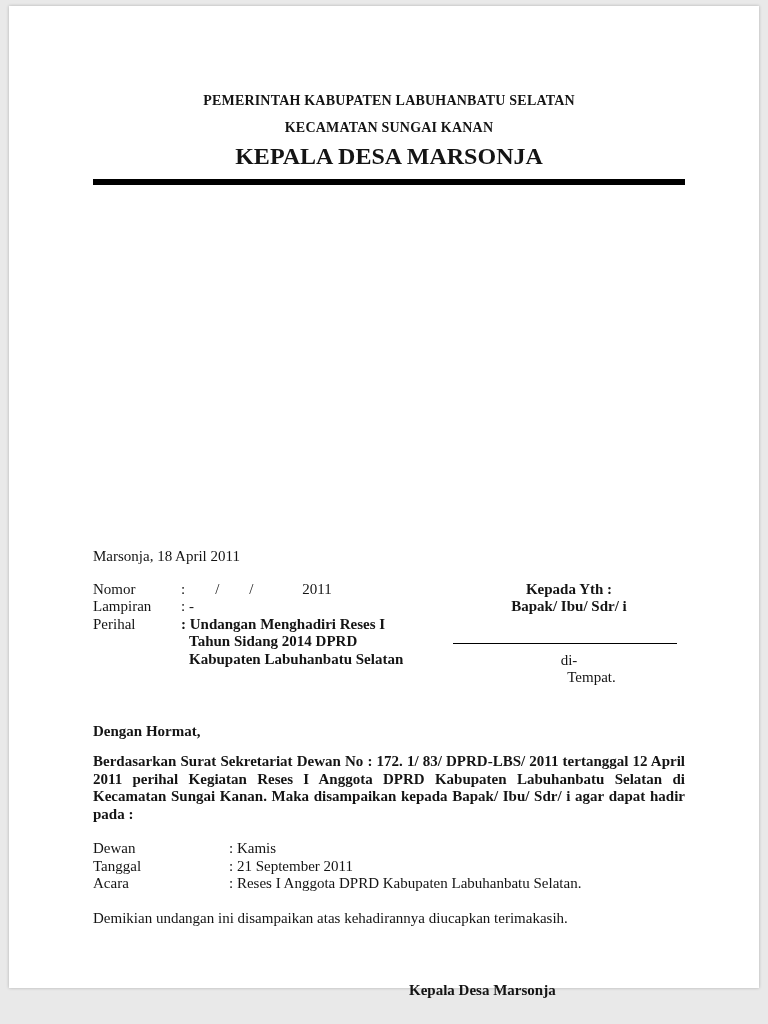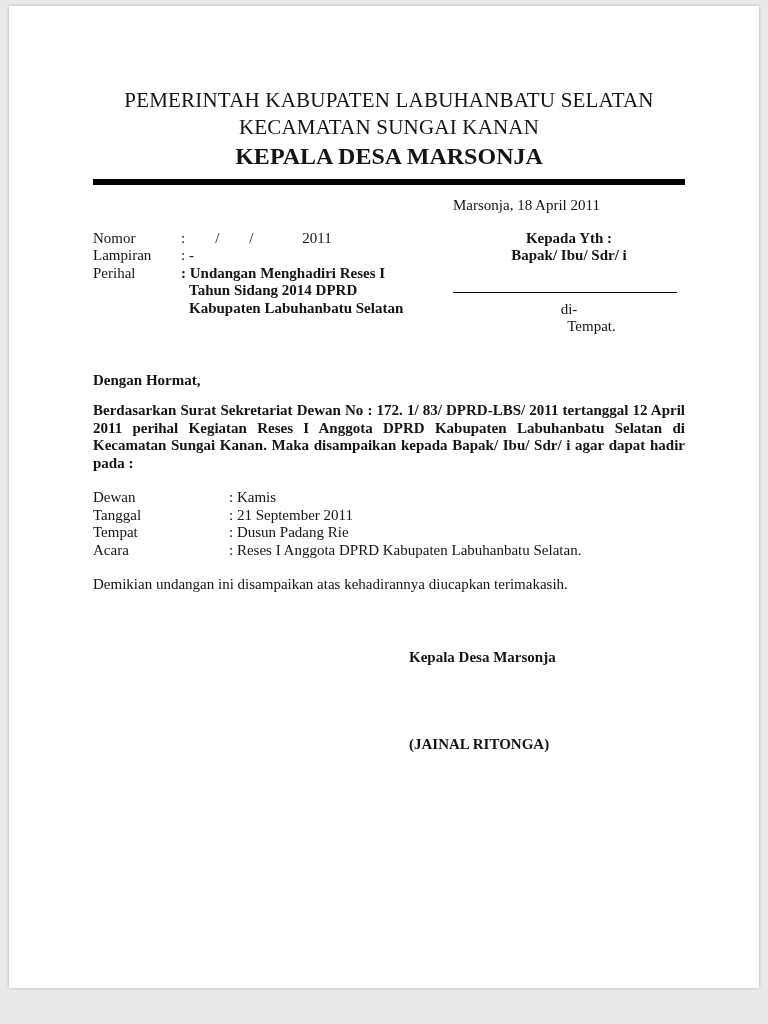--- a/index.html
+++ b/index.html
@@ -12,30 +12,30 @@
   }
   .page {
     width: 750px;
     height: 982px;
     margin: 6px auto 36px;
     background: #ffffff;
     padding: 82px 74px 0 84px;
     box-shadow: 0 0 3px rgba(0,0,0,0.25);
   }
   .letterhead { text-align: center; }
-  .lh1, .lh2 { font-size: 21px; font-weight: normal; line-height: 25px; letter-spacing: 0.2px; }
+  .lh1, .lh2 { font-size: 14px; font-weight: bold; line-height: 25px; letter-spacing: 0.2px; }
   .lh2 { margin-top: 2px; }
   .lh3 { font-size: 24px; font-weight: bold; line-height: 29px; margin-top: 2px; }
   .rule { height: 6px; background: #000; margin-top: 8px; }
 
   .row { display: flex; }
   .col-left { width: 360px; flex: 0 0 360px; }
   .col-right { flex: 1; }
 
-  .date-row { margin-top: 12px; line-height: 17.5px; }
+  .date-row { margin-top: 3px; line-height: 17.5px; flex-direction: column; }
   .meta-wrap { margin-top: 15px; }
 
   .meta-line { display: flex; line-height: 17.5px; align-items: flex-start; }
   .meta-label { width: 88px; flex: 0 0 88px; }
   .pre { white-space: pre; }
   .bold { font-weight: bold; }
   .bold-block { font-weight: bold; }
   .bold-block .indent { padding-left: 8px; }
   .bold-block div { line-height: 17.5px; }
 
@@ -110,24 +110,20 @@
   <div class="details">
     <div class="detail-line">
       <span class="detail-label">Dewan</span>
       <span class="detail-value">: Kamis</span>
     </div>
     <div class="detail-line">
       <span class="detail-label">Tanggal</span>
       <span class="detail-value">: 21 September 2011</span>
     </div>
     <div class="detail-line">
-      <span class="detail-label">Tempat</span>
-      <span class="detail-value">: Dusun Padang Rie</span>
-    </div>
-    <div class="detail-line">
       <span class="detail-label">Acara</span>
       <span class="detail-value">: Reses I Anggota DPRD Kabupaten Labuhanbatu Selatan.</span>
     </div>
   </div>
 
   <p class="closing">Demikian undangan ini disampaikan atas kehadirannya diucapkan terimakasih.</p>
 
   <div class="signature">
     <div class="bold">Kepala Desa Marsonja</div>
     <div class="bold sig-name">(JAINAL RITONGA)</div>

